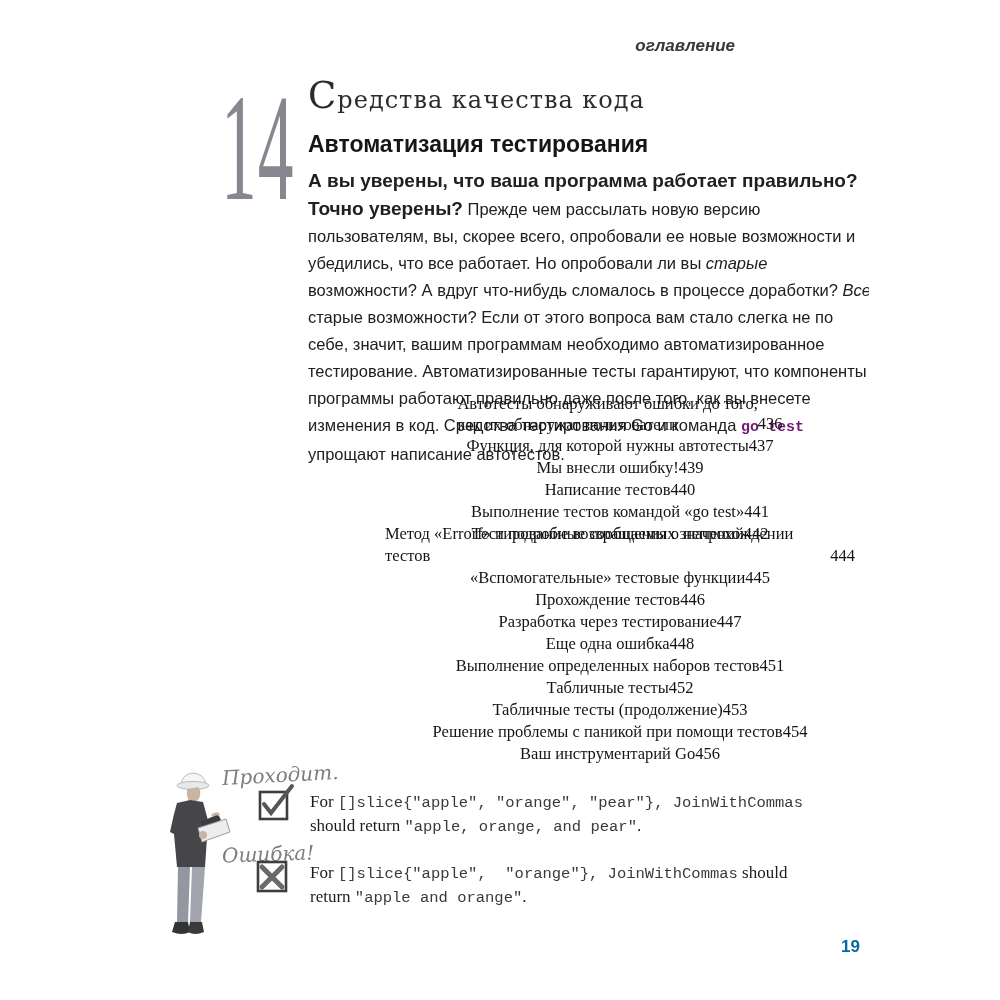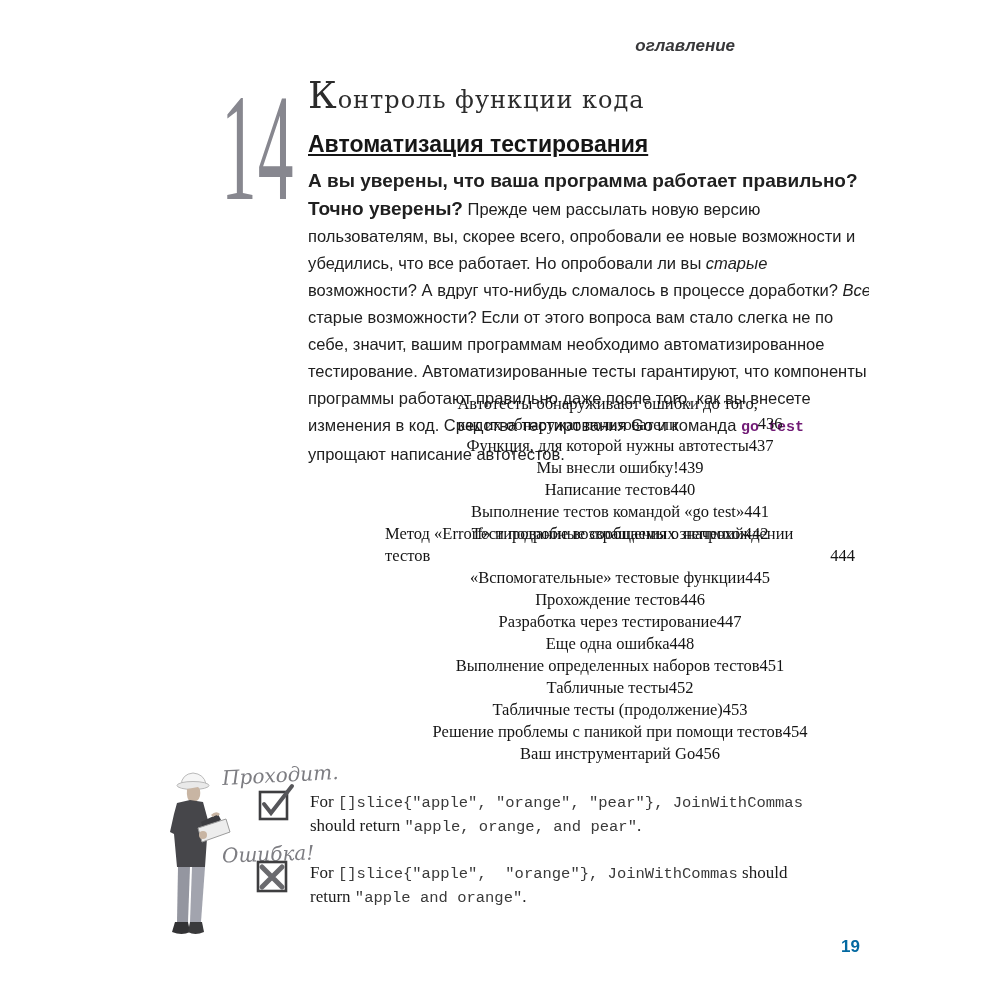--- a/index.html
+++ b/index.html
@@ -51,21 +51,20 @@
     font-size: 37px;
     line-height: 20px;
   }
 
   .chapter-title {
     position: absolute;
     left: 308px;
     top: 131px;
     font: bold 23px "Liberation Sans", sans-serif;
     color: #161616;
-    text-decoration: underline;
   }
 
   
   .intro {
     position: absolute;
     left: 308px;
     top: 167px;
     width: 563px;
     font-size: 16.5px;
     line-height: 27px;
@@ -157,21 +156,21 @@
 </style>
 </head>
 <body>
 
 <div class="page">
 
   <div class="running-head">оглавление</div>
 
   <div class="chapter-number">14</div>
 
-  <div class="chapter-topic">Контроль функции кода</div>
+  <div class="chapter-topic">Средства качества кода</div>
 
   <h1 class="chapter-title">Автоматизация тестирования</h1>
 
   <p class="intro"><span class="lead">А вы уверены, что ваша программа работает правильно? Точно уверены?</span><span> Прежде чем рассылать новую версию пользователям, вы, скорее всего, опробовали ее новые возможности и убедились, что все работает. Но опробовали ли вы </span><span class="it">старые</span><span> возможности? А вдруг что-нибудь сломалось в процессе доработки? </span><span class="it">Все</span><span> старые возможности? Если от этого вопроса вам стало слегка не по себе, значит, вашим программам необходимо </span><span class="bd">автоматизированное тестирование</span><span>. Автоматизированные тесты гарантируют, что компоненты программы работают правильно даже после того, как вы внесете изменения в код. Средства тестирования Go и команда </span><span class="code">go test</span><span> упрощают написание автотестов.</span></p>
 
   <div class="toc">
     <div class="toc-row double">
       <span class="stack">
         <span>Автотесты обнаруживают ошибки до того,</span><br>
         <span>как их обнаружат пользователи</span>

